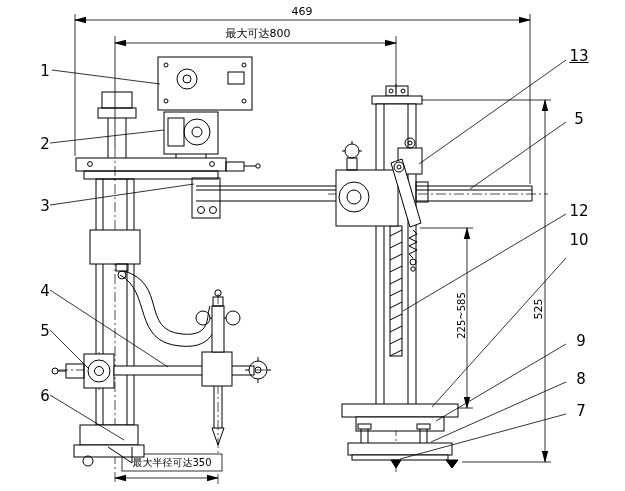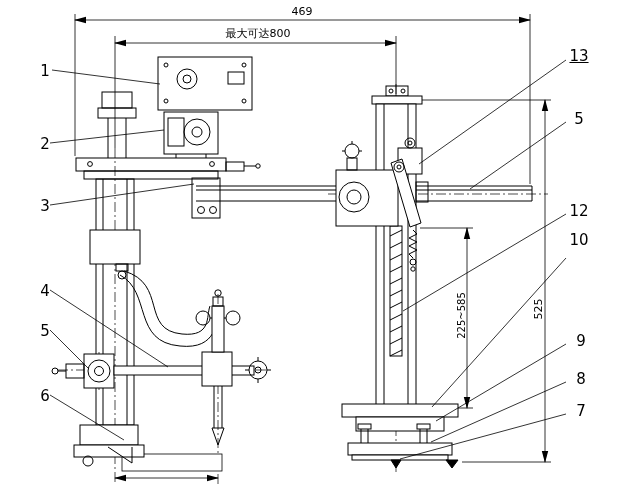--- a/index.html
+++ b/index.html
@@ -246,14 +246,15 @@
   <div class="callout" style="left:568px;top:332px;">9</div>
   <div class="callout" style="left:566px;top:231px;">10</div>
   <div class="callout" style="left:566px;top:202px;">12</div>
   <div class="callout" style="left:566px;top:110px;">5</div>
   <div class="callout" style="left:566px;top:47px;text-decoration:underline;">13</div>
 
   <div class="dimtext" style="left:272px;top:6px;width:60px;">469</div>
   <div class="dimtext" style="left:196px;top:28px;width:124px;">最大可达800</div>
   <div class="dimtext rot" style="left:517px;top:303px;width:44px;">525</div>
   <div class="dimtext dimtext-sm rot" style="left:432px;top:310px;width:58px;">225~585</div>
+  <div class="radius-box-label">最大半径可达350</div>
 
 </div>
 
 </body></html>

